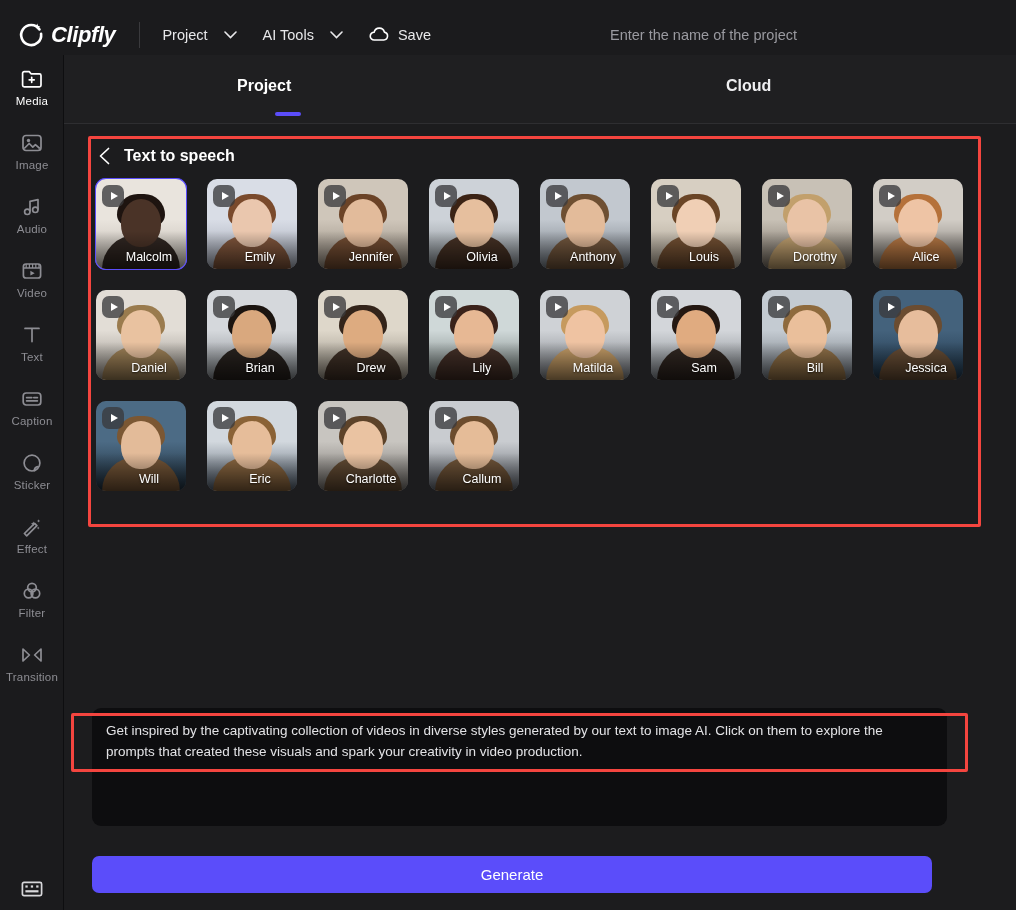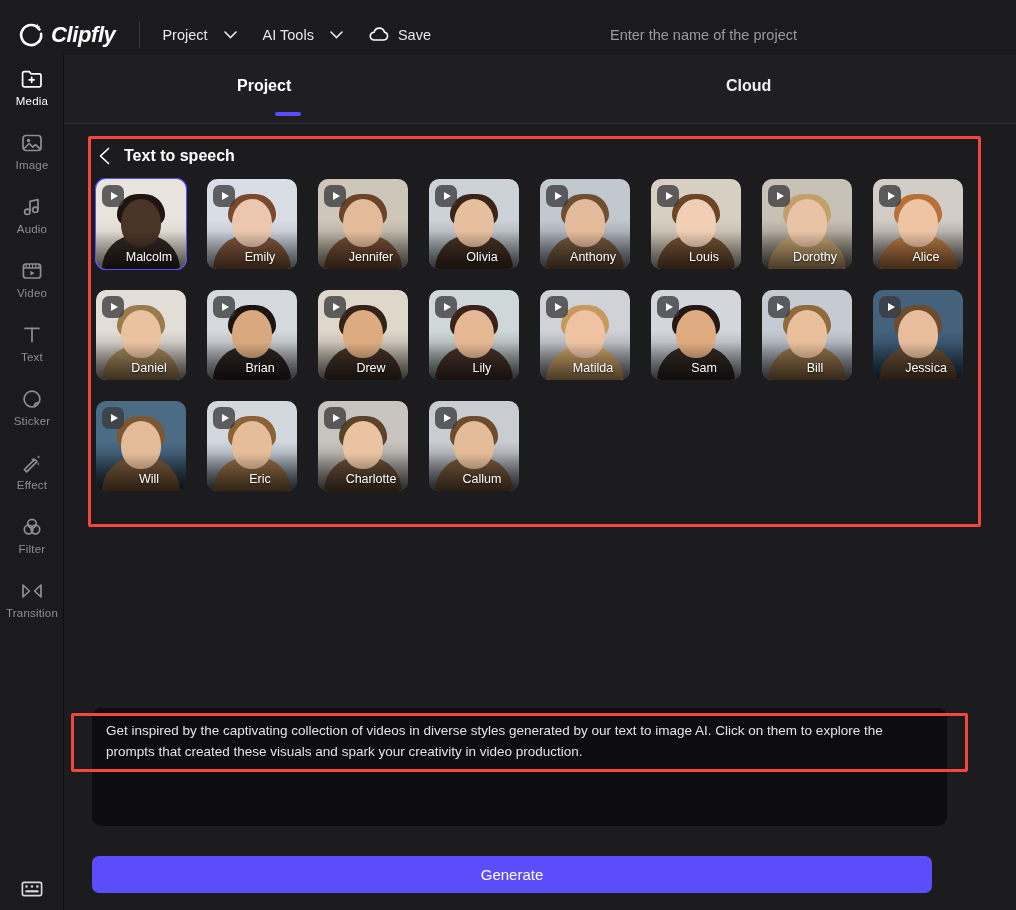--- a/index.html
+++ b/index.html
@@ -237,20 +237,29 @@
 
   <div class="side-item">
     <span class="si-icon">
       <svg width="22" height="20" viewBox="0 0 22 20">
         <path d="M4 3.4h14M11 3.4v13.2" fill="none" stroke="currentColor" stroke-width="1.7" stroke-linecap="round"></path>
       </svg>
     </span>
     <span class="si-label">Text</span>
   </div>
 
+  <div class="side-item">
+    <span class="si-icon">
+      <svg width="22" height="20" viewBox="0 0 22 20">
+        <rect x="2.2" y="4" width="17.6" height="12" rx="3" fill="none" stroke="currentColor" stroke-width="1.7"></rect>
+        <path d="M5.6 8.6h5.2M12.8 8.6h3.6M5.6 11.8h10.8" stroke="currentColor" stroke-width="1.7" stroke-linecap="round"></path>
+      </svg>
+    </span>
+    <span class="si-label">Caption</span>
+  </div>
 
   <div class="side-item">
     <span class="si-icon">
       <svg width="22" height="20" viewBox="0 0 22 20">
         <path d="M11 2.2a7.9 7.9 0 1 1-7.9 7.9 7.9 7.9 0 0 1 7.9-7.9z" fill="none" stroke="currentColor" stroke-width="1.7"></path>
         <path d="M13.3 17.6c.1-2.4.9-3.5 3.7-3.9" fill="none" stroke="currentColor" stroke-width="1.7" stroke-linecap="round"></path>
       </svg>
     </span>
     <span class="si-label">Sticker</span>
   </div>

